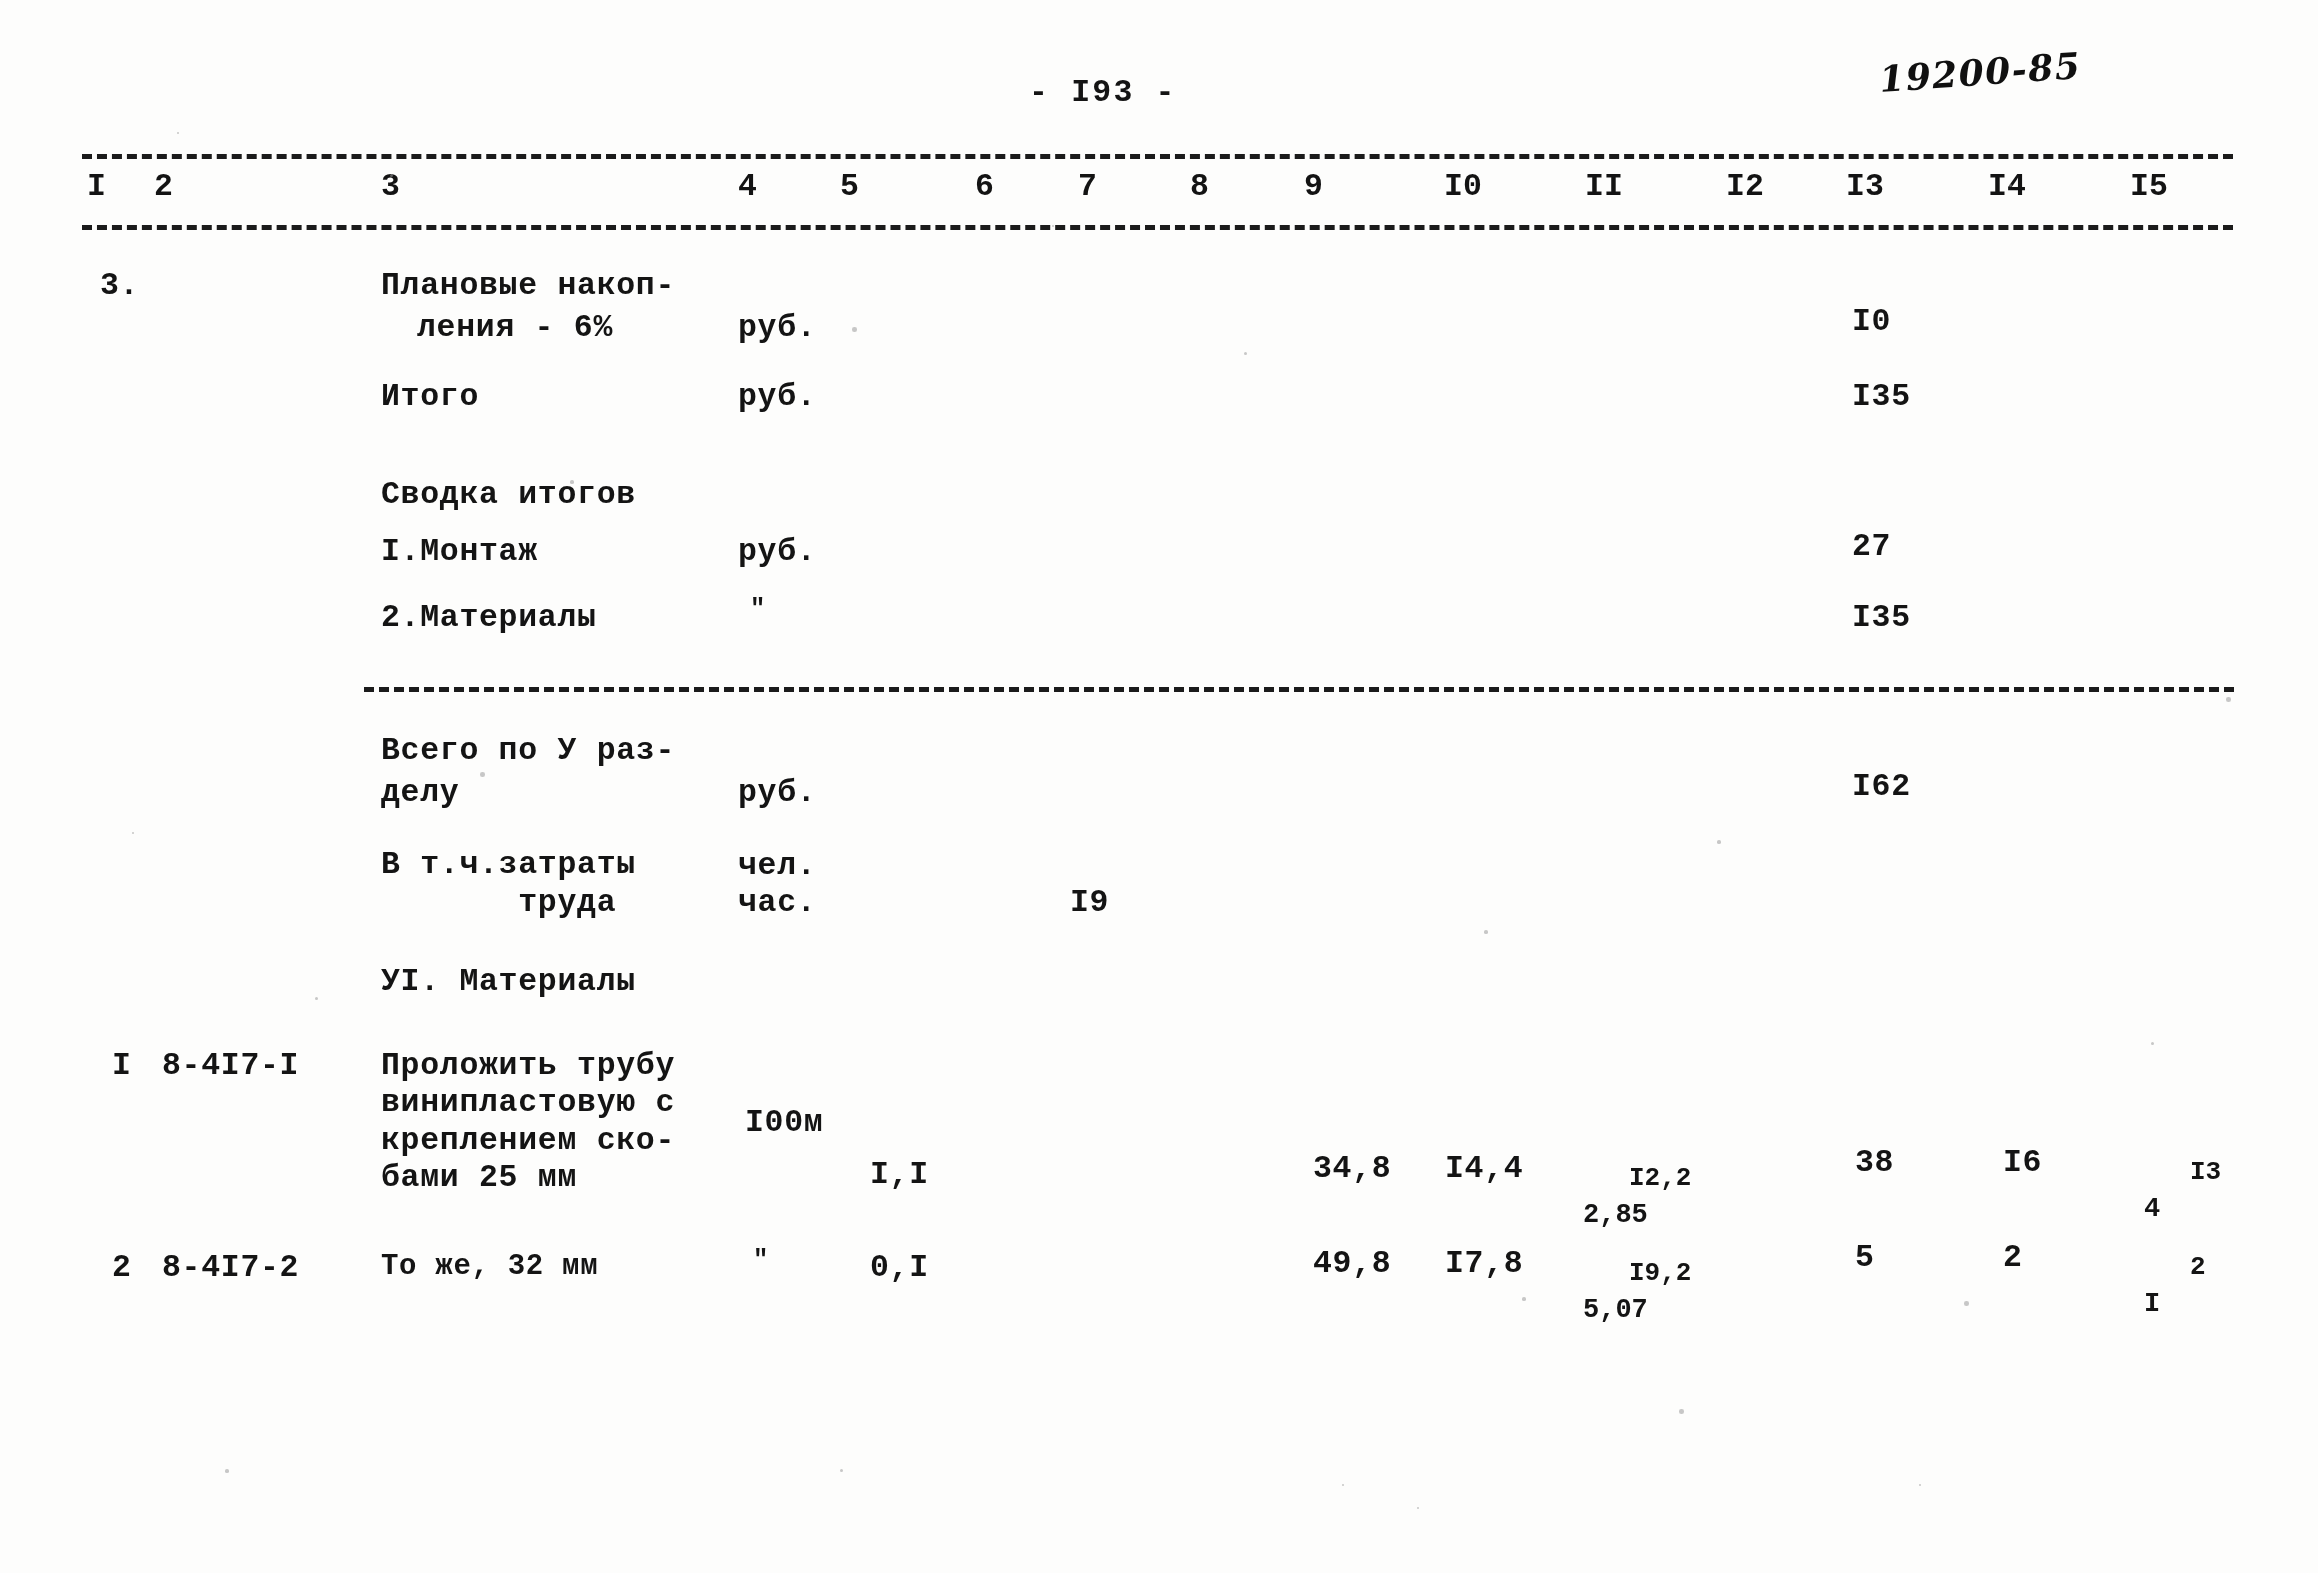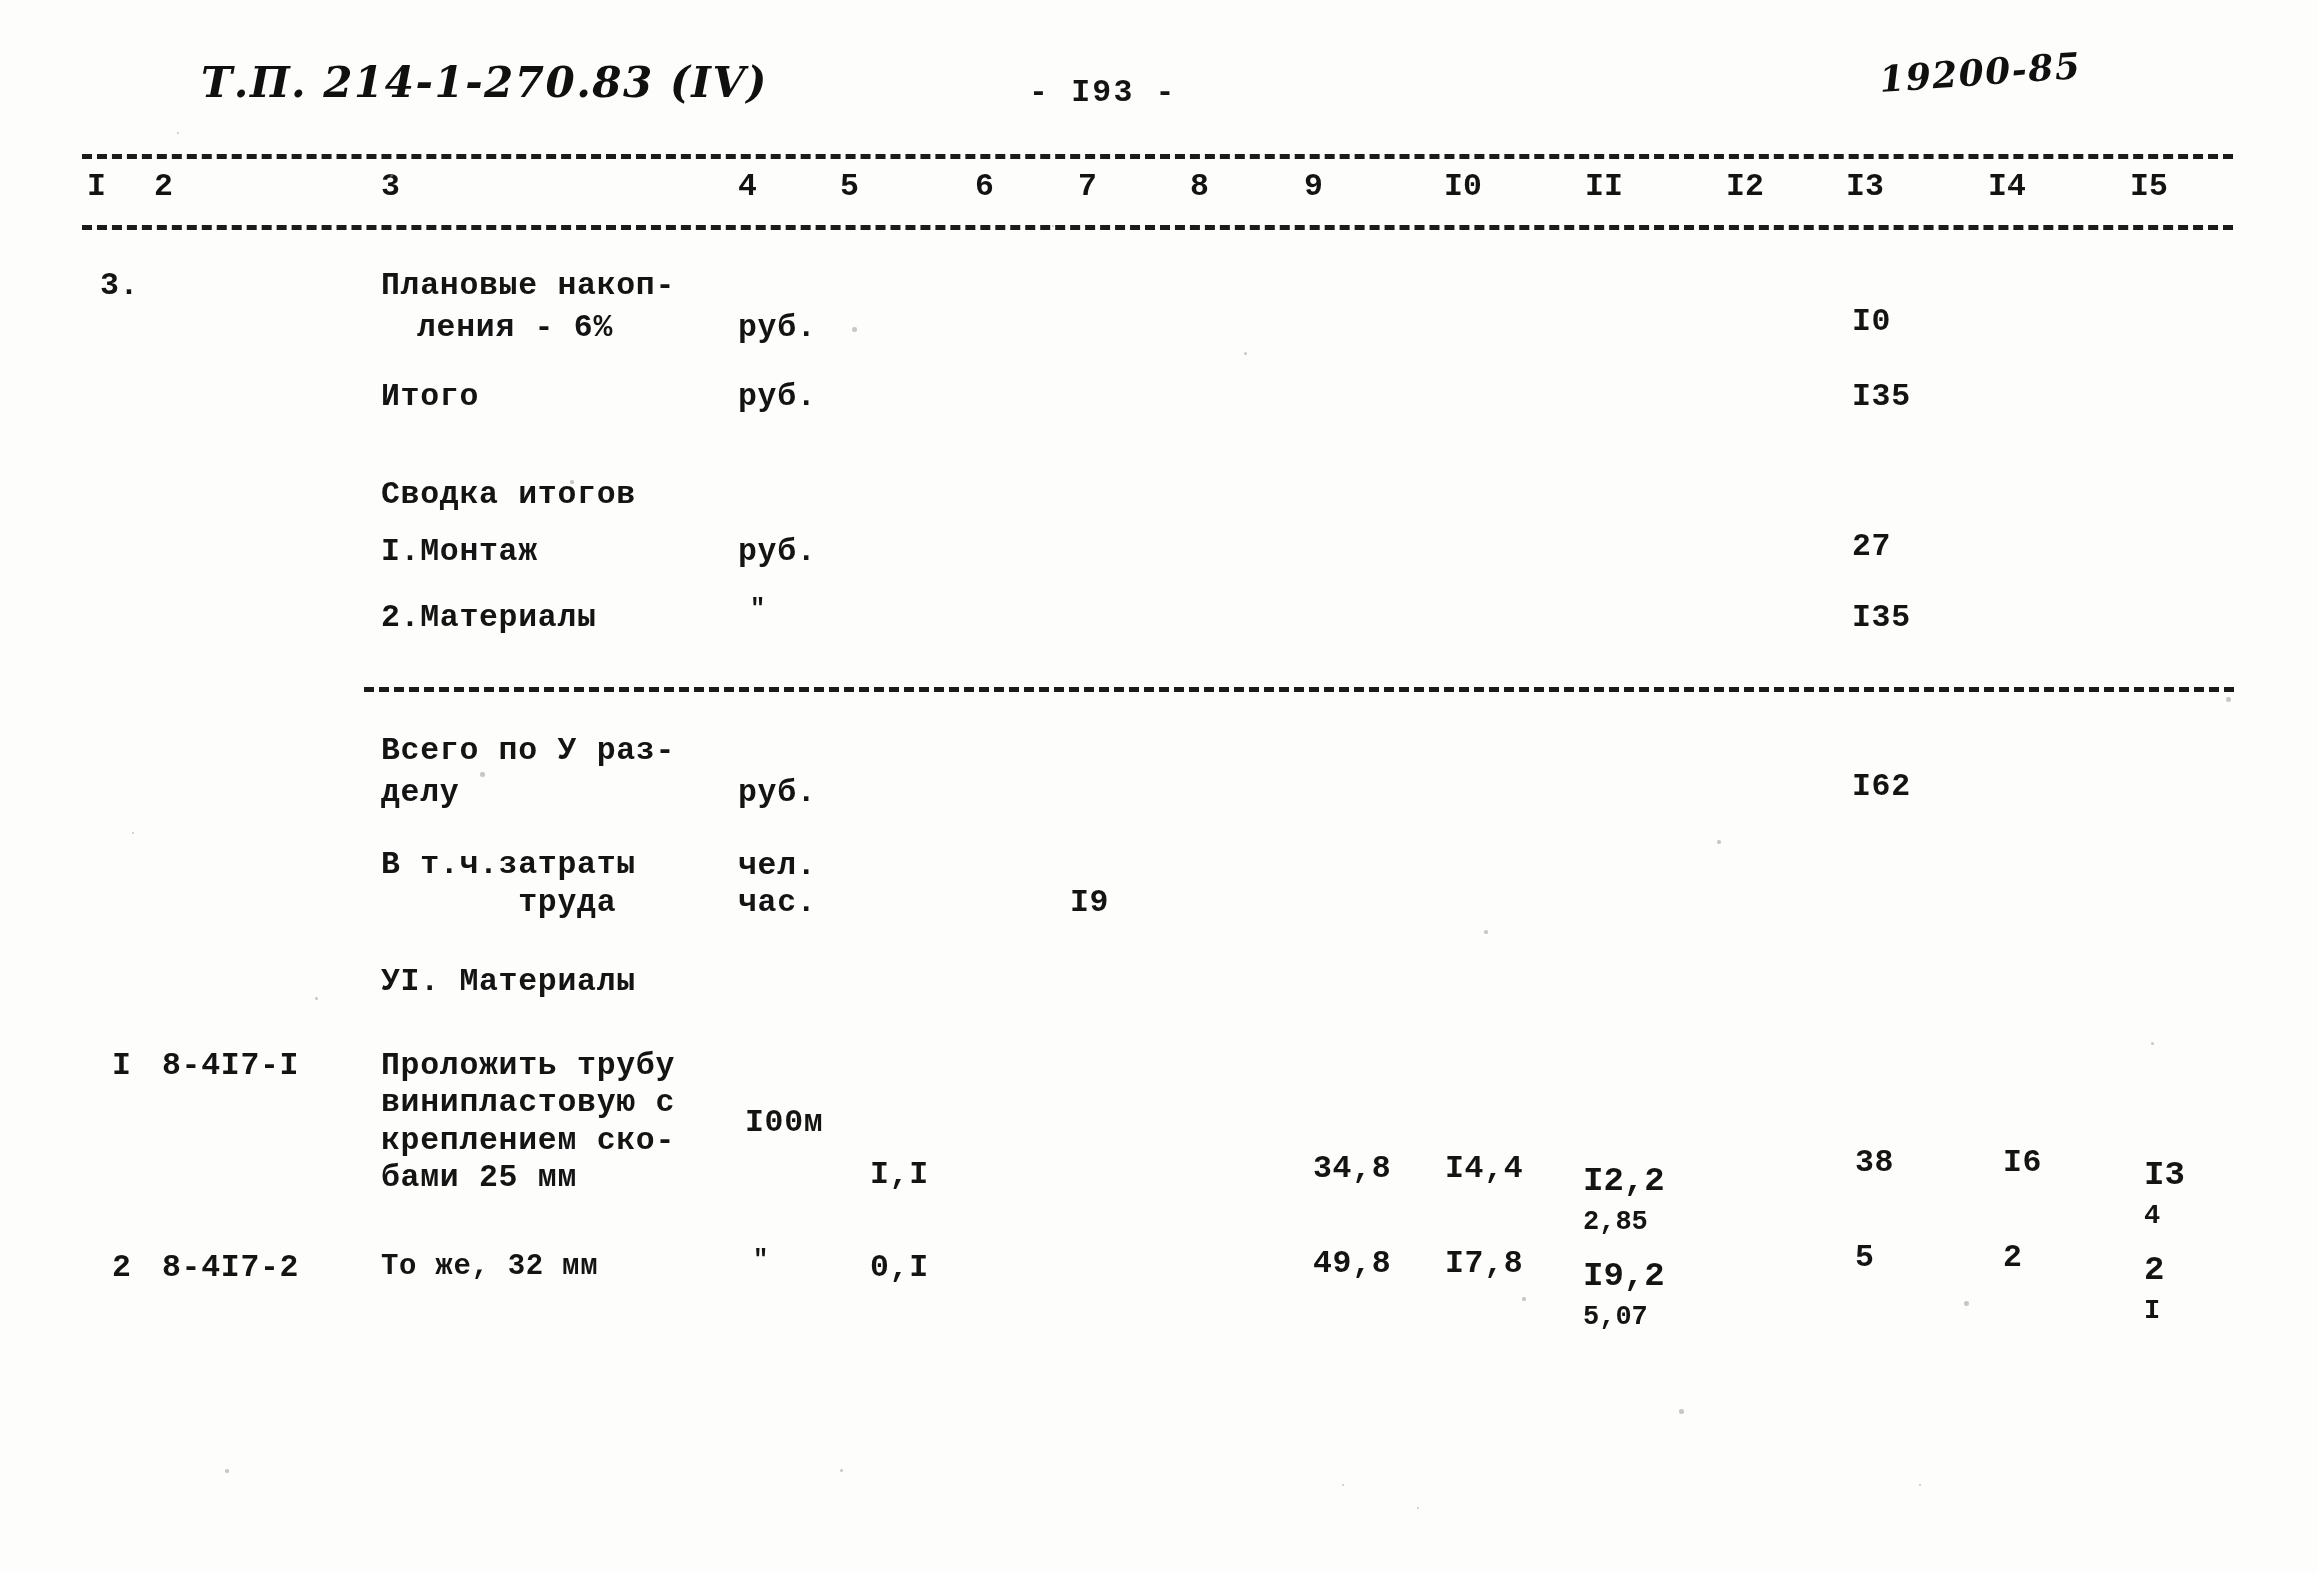--- a/index.html
+++ b/index.html
@@ -63,39 +63,38 @@
   }
 
   .stack {
     position: absolute;
     white-space: pre;
     font-family: "Liberation Mono", "DejaVu Sans Mono", monospace;
     font-weight: 700;
     color: #141414;
     line-height: 0.82;
   }
-  .stack .s1 { display:block; font-size: 34px; }
+  .stack .s1 { display:block; font-size: 26px; margin-left: 46px; }
   .stack .s2 { display:block; font-size: 27px; margin-top: -4.5px; }
 
   .pgnum {
     position: absolute;
     font-family: "Liberation Mono", "DejaVu Sans Mono", monospace;
     font-weight: 700;
     font-size: 31.5px;
     letter-spacing: 2.2px;
     color: #141414;
     white-space: pre;
   }
 </style>
 </head>
 <body>
 
 <div id="page">
 
-  <div class="hw" id="hdr-code" style="left:201px; top:58px; font-size:42px;">Т.П. 214-1-270.83 (IV)</div>
 
   <div class="pgnum" id="hdr-page" style="left:1029px; top:75px;">- I93 -</div>
 
   <div class="hw" id="hdr-stamp" style="left:1879px; top:51px; font-size:36px; transform:rotate(-4deg);">19200-85</div>
 
   <div class="dashline" id="rule-top" style="left:82px; top:154px; width:2151px;"></div>
 
   <div class="dashline" id="rule-under-colnums" style="left:82px; top:225px; width:2151px;"></div>
 
   <div class="dashline" id="rule-mid" style="left:364px; top:687px; width:1870px;"></div>

